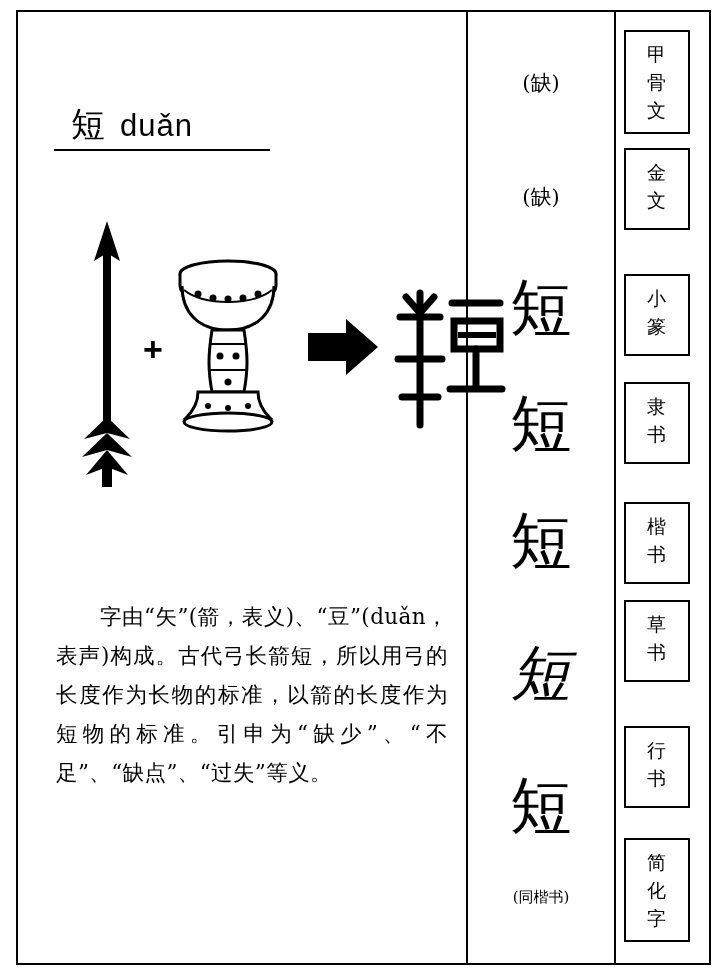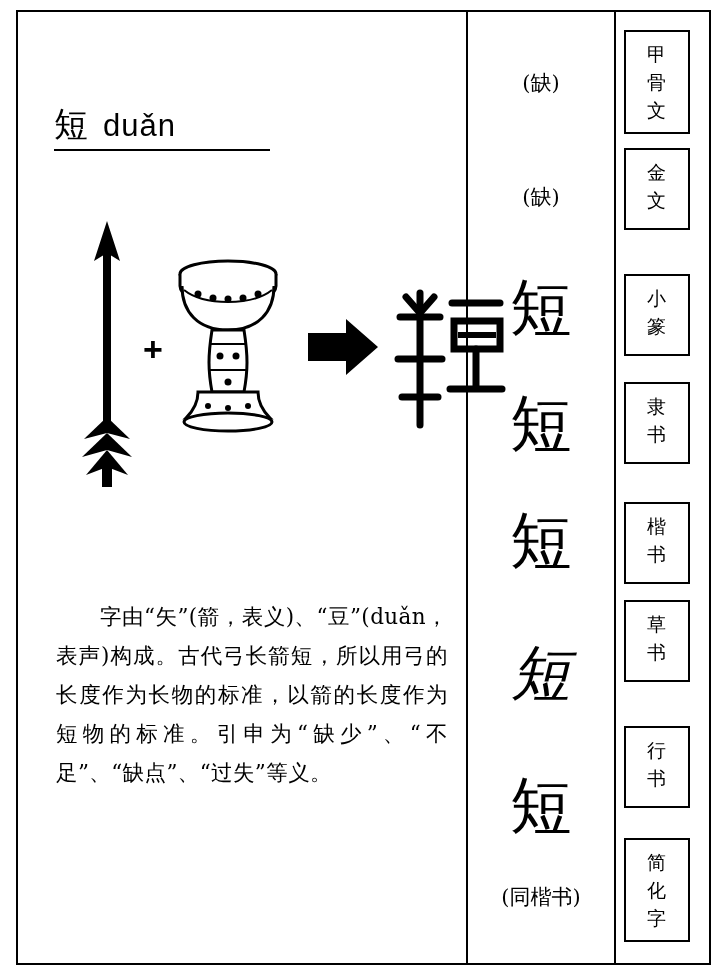--- a/index.html
+++ b/index.html
@@ -57,21 +57,21 @@
   .main-panel {
     position: absolute;
     left: 18px;
     top: 12px;
     width: 448px;
     height: 951px;
   }
 
   .headword {
     position: absolute;
-    left: 36px;
+    left: 53px;
     top: 92px;
     width: 230px;
     font-size: 34px;
     line-height: 40px;
     letter-spacing: 1px;
     white-space: nowrap;
   }
   .headword .hw-char {
     font-family: "DejaVu Serif", serif;
     font-size: 34px;
@@ -174,21 +174,21 @@
     line-height: 68px;
     font-family: "DejaVu Serif", serif;
   }
   .script-glyph-cursive {
     font-size: 60px;
     line-height: 66px;
     font-family: "DejaVu Serif", serif;
     font-style: italic;
   }
   .script-note {
-    font-size: 21px;
+    font-size: 15px;
     line-height: 26px;
   }
 
   
   .tab-strip {
     position: absolute;
     left: 616px;
     top: 12px;
     width: 95px;
     height: 951px;

